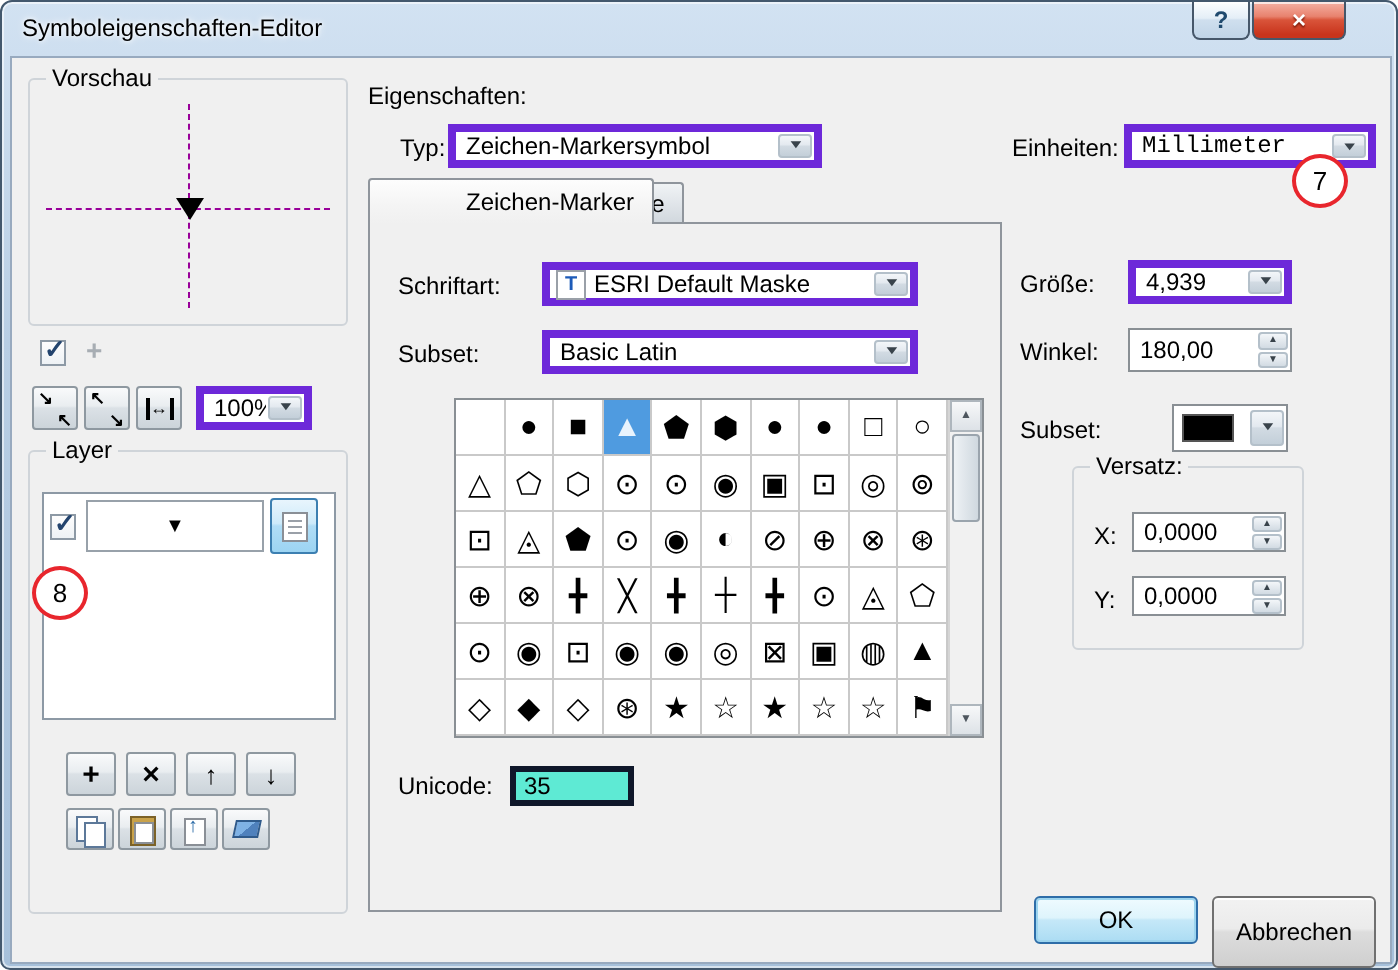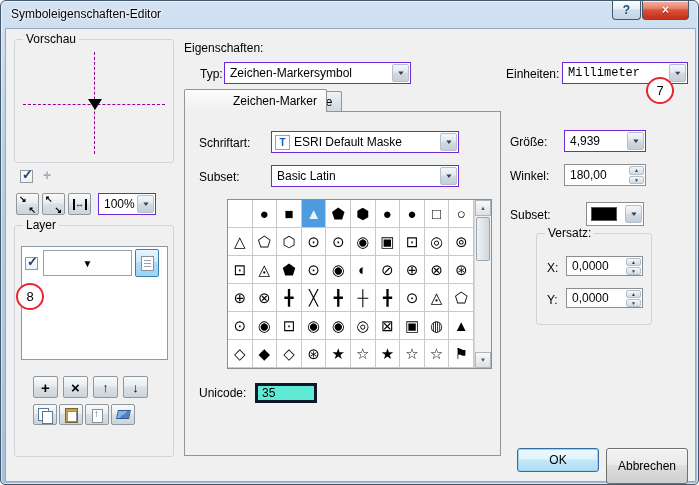--- a/index.html
+++ b/index.html
@@ -4,21 +4,21 @@
 <style>
   * { box-sizing: border-box; margin: 0; padding: 0; }
   html,body { background:#fff; }
   body { font-family:"Liberation Sans", sans-serif; font-size:12px; color:#000; }
 
   .window { position:relative; width:699px; height:485px;
     background:linear-gradient(180deg,#d2e2f2,#b8cee4 35%,#a6c0da);
     border:1px solid #43586d; border-radius:6px 6px 5px 5px;
     box-shadow:inset 0 0 0 1px rgba(255,255,255,.55); overflow:hidden; }
 
-  .titlebar { position:absolute; left:0; top:0; right:0; height:27px; }
+  .titlebar { position:absolute; left:0; top:0; right:16px; height:27px; }
   .title { position:absolute; left:10px; top:6px; color:#000;
     text-shadow:0 0 4px #fff,0 0 2px #fff; white-space:nowrap; }
   .capbtns { position:absolute; right:9px; top:0; display:flex; gap:1px; }
   .capbtn { height:19px; border:1px solid #46576a; border-top:none;
     border-radius:0 0 4px 4px; display:flex; align-items:center; justify-content:center;
     box-shadow:inset 0 1px 0 rgba(255,255,255,.7); font-weight:bold; cursor:default; }
   .helpbtn { width:29px; background:linear-gradient(#fbfdfe,#e4eef7 45%,#cfdfee 50%,#c0d4e7); color:#1f4a6e; }
   .closebtn { width:47px; background:linear-gradient(#f5b1a4,#e8826e 40%,#d9543a 50%,#c8341c 90%); color:#fff; text-shadow:0 1px 1px #7c1a09; }
 
   .client { position:absolute; left:4px; top:27px; width:691px; height:454px;
@@ -45,21 +45,21 @@
     display:flex; align-items:center; justify-content:center; }
   .bold15 { font-weight:bold; font-size:15px; line-height:1; }
   .bold13 { font-weight:bold; font-size:13px; line-height:1; }
 
   .arrin { position:relative; width:13px; height:13px; display:inline-block; }
   .arrin .a-tl { position:absolute; left:-2px; top:-4px; font-size:9px; font-weight:bold; }
   .arrin .a-br { position:absolute; right:-2px; bottom:-4px; font-size:9px; font-weight:bold; }
   .ratioicon { width:14px; height:11px; border-left:2px solid #000; border-right:2px solid #000;
     display:flex; align-items:center; justify-content:center; font-size:9px; font-weight:bold; }
 
-  .combo { position:absolute; height:22px; background:#fff; border:1px solid #6d28d9; display:flex; align-items:stretch; }
+  .combo { position:absolute; height:22px; background:#fff; border:4px solid #6d28d9; display:flex; align-items:stretch; }
   .cvalue { flex:1; display:flex; align-items:center; padding-left:5px; overflow:hidden; white-space:nowrap; }
   .cbtn { width:17px; margin:1px; border:1px solid #b4c0ca; border-radius:2px;
     background:linear-gradient(#f3f6f9,#e3e9ef 45%,#d2dbe3 50%,#c3cfd9);
     display:flex; align-items:center; justify-content:center; }
   .carr { font-size:6px; color:#39434b; transform:scaleX(1.5); }
 
   .spinner { position:absolute; height:22px; background:#fff; border:1px solid #898f94; display:flex; }
   .svalue { flex:1; display:flex; align-items:center; padding-left:5px; white-space:nowrap; }
   .spins { width:15px; display:flex; flex-direction:column; margin:1px; gap:1px; }
   .spin { flex:1; border:1px solid #b4c0ca; border-radius:2px;

